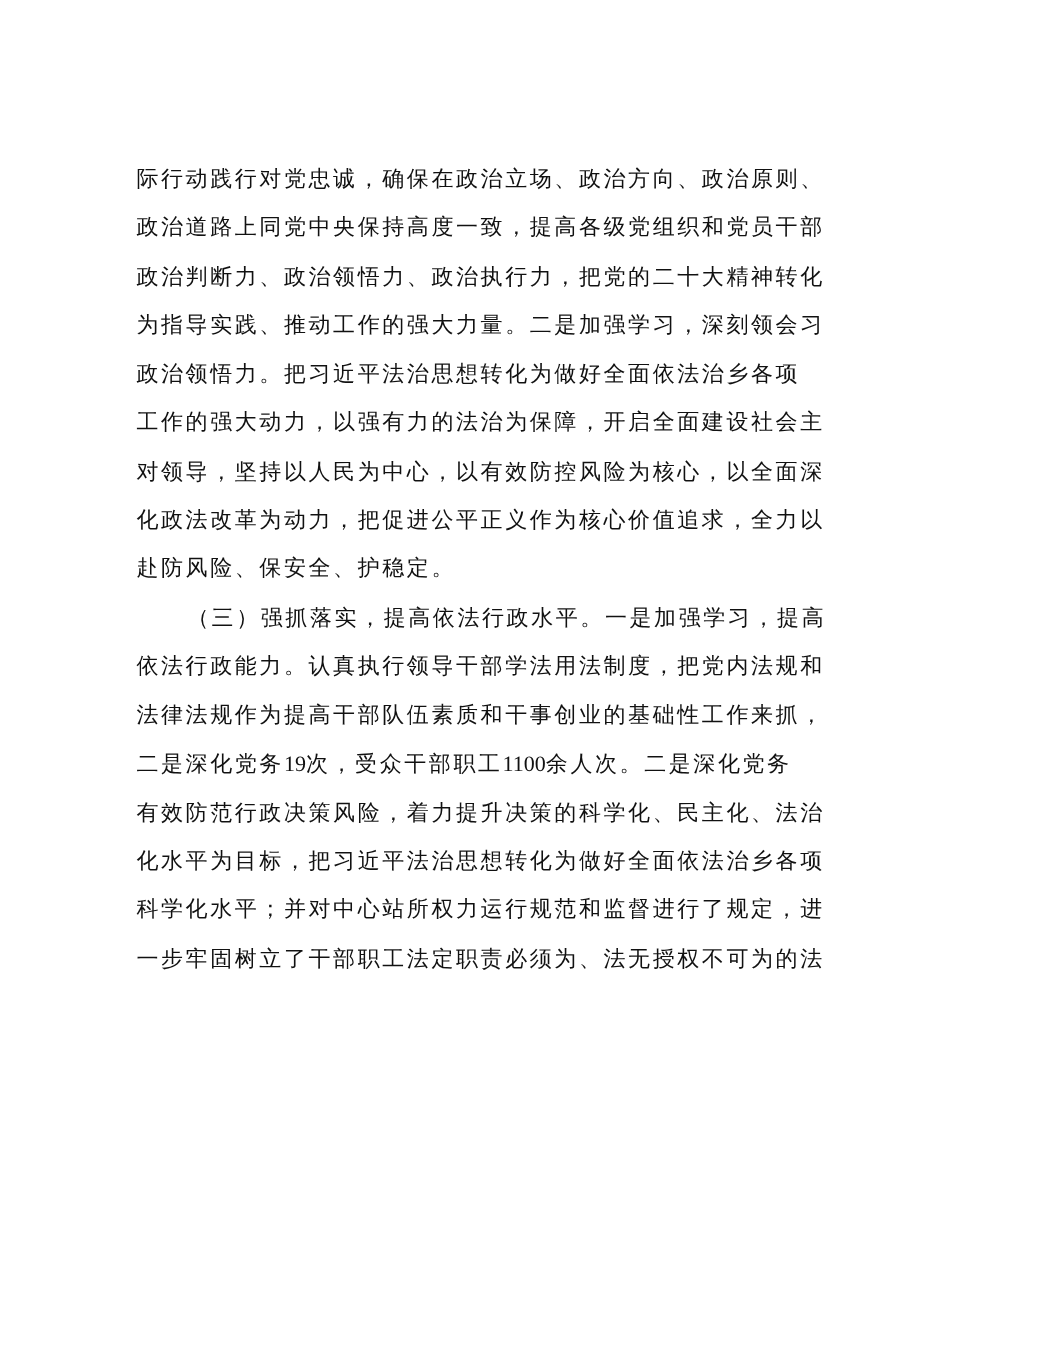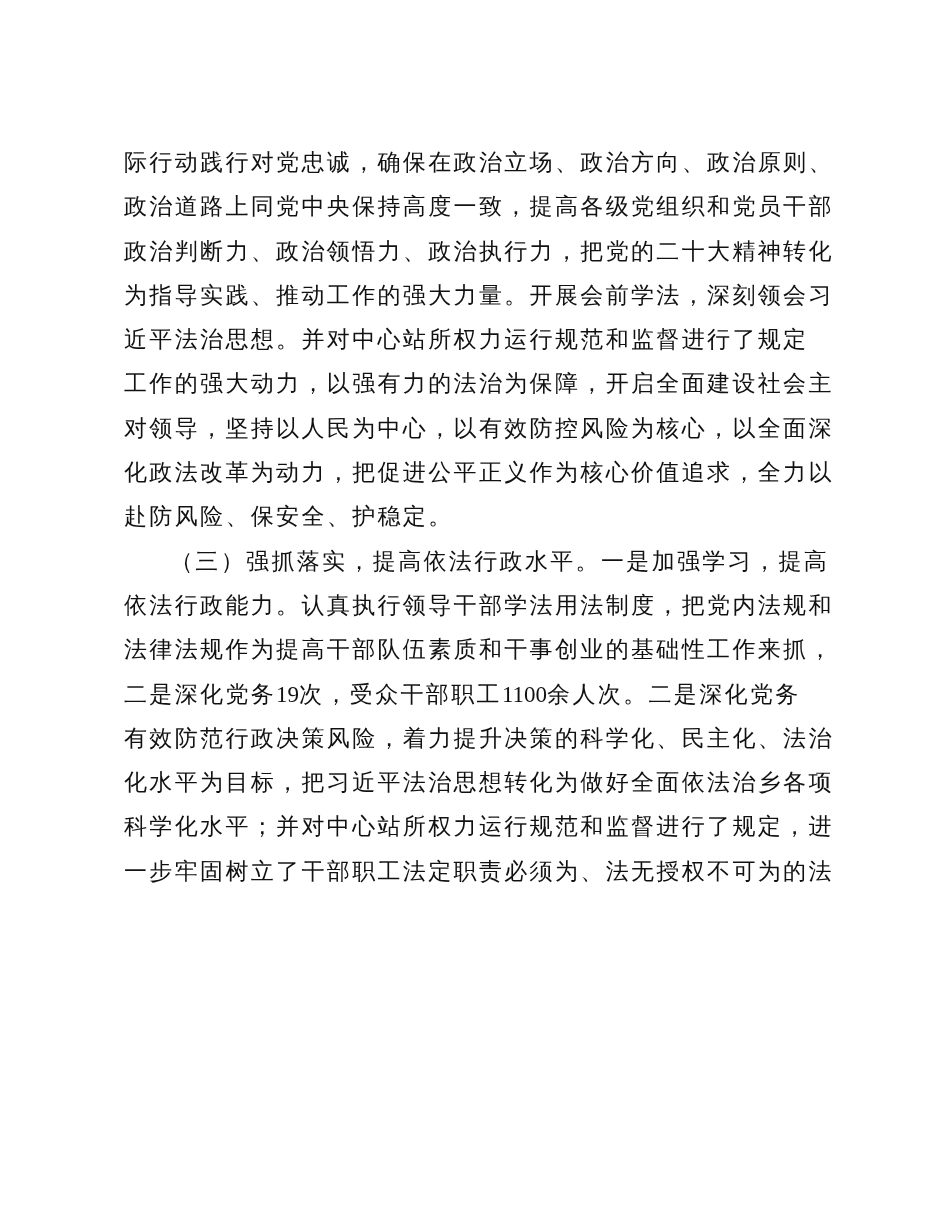--- a/index.html
+++ b/index.html
@@ -3,41 +3,41 @@
 <meta charset="utf-8">
 <style>
   html, body { margin: 0; padding: 0; background: #ffffff; }
   body { width: 950px; height: 1230px; position: relative; overflow: hidden; }
   .page {
     position: absolute;
     left: 124px;
     top: 140px;
     width: 712px;
     font-family: "DejaVu Serif", "Liberation Serif", serif;
-    font-size: 23px;
+    font-size: 20px;
     line-height: 44.3px;
     color: #111111;
     letter-spacing: 2.35px;
     text-align: justify;
   }
   .line { display: block; white-space: nowrap; height: 44.3px; }
   .indent { padding-left: 46px; }
   .bold { font-weight: normal; }
   .num { font-family: "Liberation Serif", serif; letter-spacing: 0; }
 </style>
 </head>
 <body>
 
 <div class="page">
   <div>
     <span class="line">际行动践行对党忠诚，确保在政治立场、政治方向、政治原则、</span>
     <span class="line">政治道路上同党中央保持高度一致，提高各级党组织和党员干部</span>
     <span class="line">政治判断力、政治领悟力、政治执行力，把党的二十大精神转化</span>
-    <span class="line">为指导实践、推动工作的强大力量。开展会前学法，深刻领会习</span>
-    <span class="line">近平法治思想。并对中心站所权力运行规范和监督进行了规定</span>
+    <span class="line">为指导实践、推动工作的强大力量。二是加强学习，深刻领会习</span>
+    <span class="line">政治领悟力。把习近平法治思想转化为做好全面依法治乡各项</span>
     <span class="line">工作的强大动力，以强有力的法治为保障，开启全面建设社会主</span>
     <span class="line">对领导，坚持以人民为中心，以有效防控风险为核心，以全面深</span>
     <span class="line">化政法改革为动力，把促进公平正义作为核心价值追求，全力以</span>
     <span class="line">赴防风险、保安全、护稳定。</span>
   </div>
 
   <div>
     <span class="line indent"><span class="bold">（三）强抓落实，提高依法行政水平。</span><span>一是加强学习，提高</span></span>
     <span class="line">依法行政能力。认真执行领导干部学法用法制度，把党内法规和</span>
     <span class="line">法律法规作为提高干部队伍素质和干事创业的基础性工作来抓，</span>

